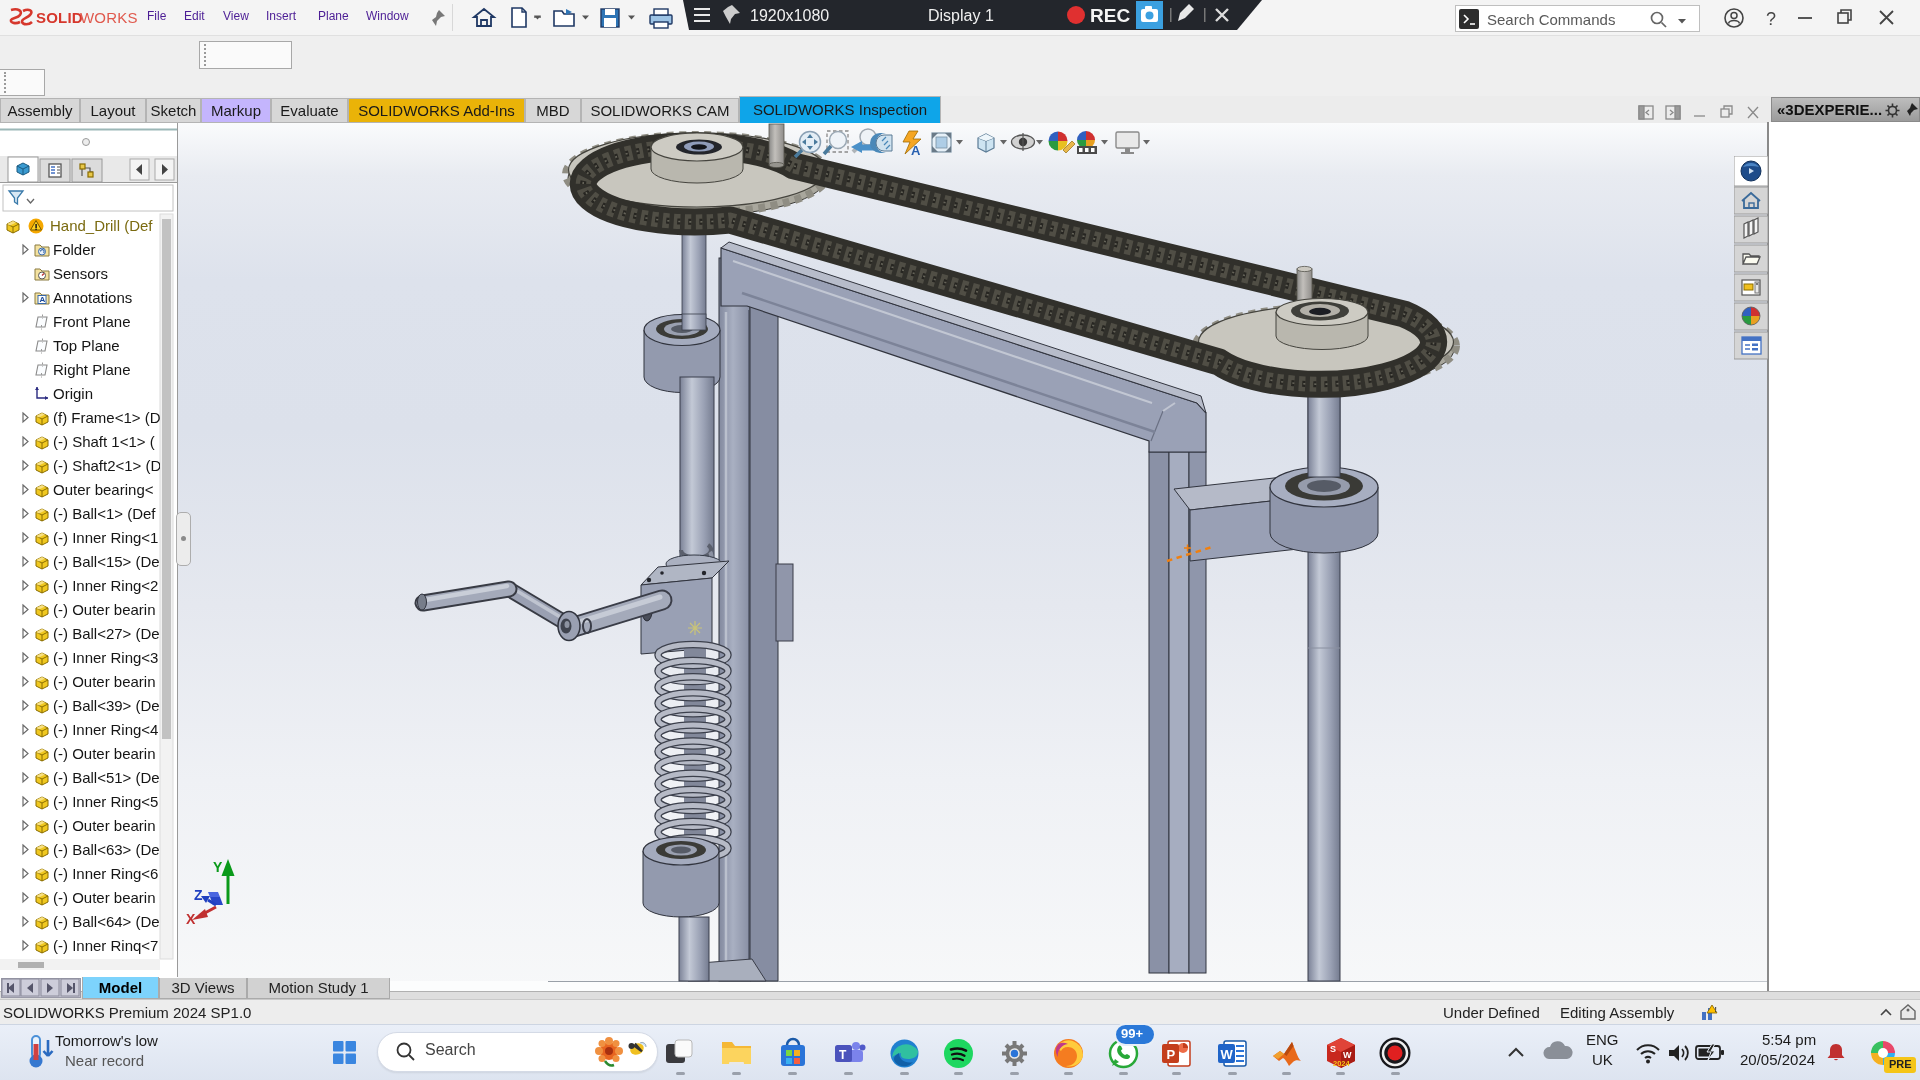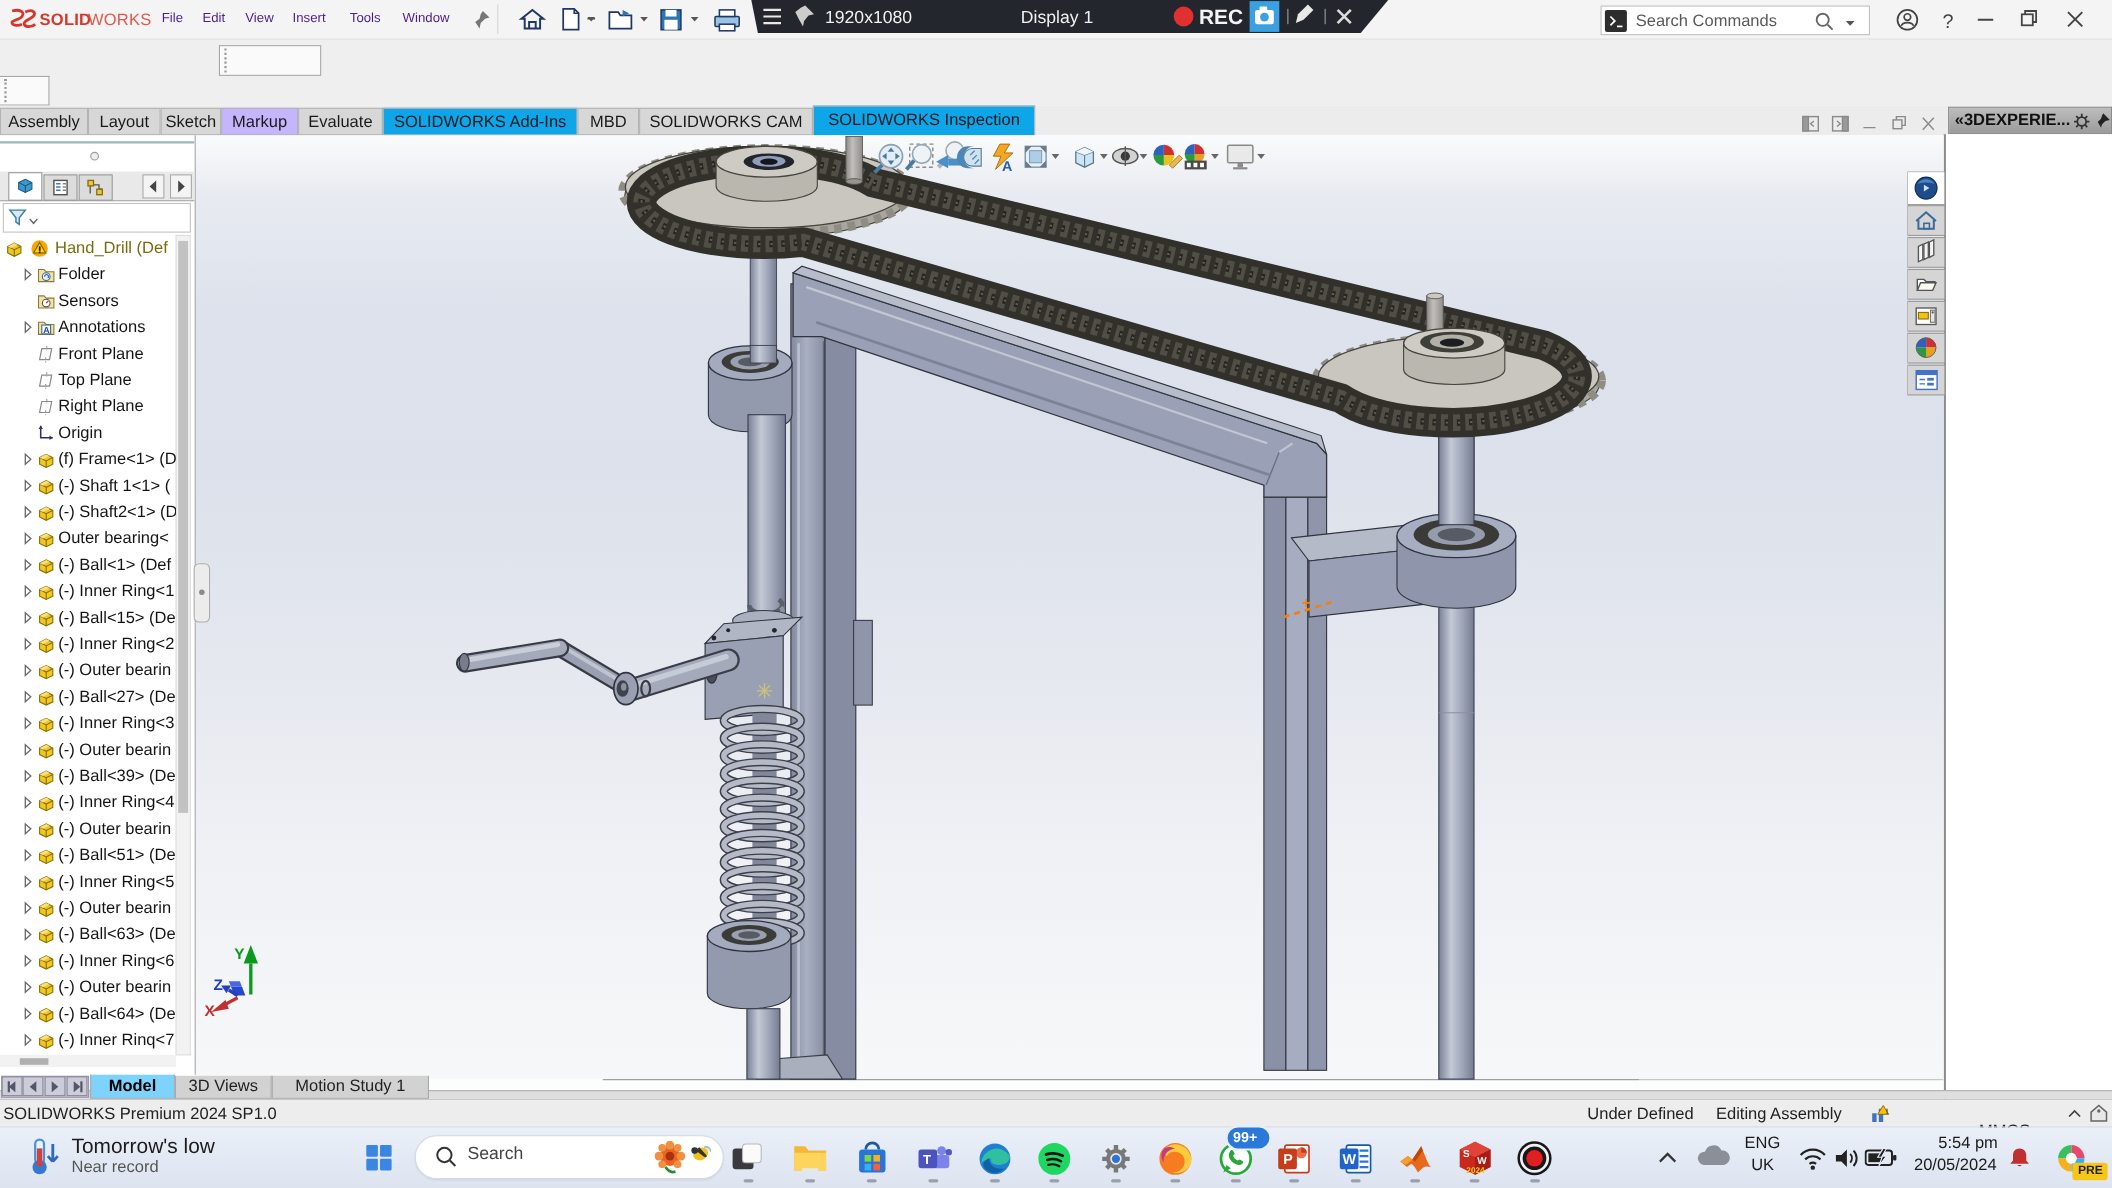--- a/index.html
+++ b/index.html
@@ -14,21 +14,21 @@
   <svg class="a" style="left:8px;top:6px" width="150" height="24" viewBox="0 0 150 24">
     <path d="M3 4 C10 2 15 5 12 9 C10 12 4 12 3 14 C2 17 8 18 12 16" fill="none" stroke="#d6372c" stroke-width="2.6"></path>
     <path d="M15 5 C21 2 26 5 22 9 C19 12 13 13 14 16 C15 19 21 19 24 16" fill="none" stroke="#d6372c" stroke-width="2.6"></path>
     <text x="28" y="17" font-size="15" font-weight="bold" fill="#d6372c" letter-spacing="0.2">SOLID</text>
     <text x="72" y="17" font-size="15" fill="#e0594d" letter-spacing="0.2">WORKS</text>
   </svg>
   <span class="a menu" style="left:147px;top:9px">File</span>
   <span class="a menu" style="left:184px;top:9px">Edit</span>
   <span class="a menu" style="left:223px;top:9px">View</span>
   <span class="a menu" style="left:266px;top:9px">Insert</span>
-  <span class="a menu" style="left:318px;top:9px">Tools</span>
+  <span class="a menu" style="left:318px;top:9px">Plane</span>
   <span class="a menu" style="left:366px;top:9px">Window</span>
 
   <svg class="a" style="left:428px;top:8px" width="20" height="20" viewBox="0 0 20 20">
       <path d="M11 2 L17 8 L13 9 L9 13 L8 18 L4 12 L1 15 L4 12 L8 9 L9 5 Z" fill="#777"></path>
     </svg>
   <div class="a" style="left:452px;top:4px;width:1px;height:27px;background:#d8d8d8"></div>
 
   <svg class="a" style="left:470px;top:5px" width="220" height="26" viewBox="0 0 220 26">
 
     <path d="M14 4 L24 12 L21 12 L21 21 L7 21 L7 12 L4 12 Z M11 21 L11 15 L17 15 L17 21" fill="none" stroke="#1f3864" stroke-width="1.8"></path>
@@ -112,21 +112,21 @@
     <div class="a" style="left:0;top:33px;width:45px;height:27px;background:#fafafa;border:1px solid #a8a8a8;border-left:none"></div>
     <div class="a" style="left:4px;top:36px;width:2px;height:21px;border-left:2px dotted #9a9a9a"></div>
 </div>
 
 <div class="a" style="left:0;top:96px;width:1920px;height:27px;background:#ececec;font-size:15px;color:#1a1a1a">
   <div class="a" style="left:0;top:2px;width:80px;height:25px;background:#d7d7d7;border:1px solid #b4b4b4;text-align:center;line-height:23px">Assembly</div>
   <div class="a" style="left:80px;top:2px;width:66px;height:25px;background:#d7d7d7;border:1px solid #b4b4b4;text-align:center;line-height:23px">Layout</div>
   <div class="a" style="left:146px;top:2px;width:55px;height:25px;background:#d7d7d7;border:1px solid #b4b4b4;text-align:center;line-height:23px">Sketch</div>
   <div class="a" style="left:201px;top:2px;width:70px;height:25px;background:#c4b5fd;border:1px solid #b4b4b4;text-align:center;line-height:23px">Markup</div>
   <div class="a" style="left:271px;top:2px;width:77px;height:25px;background:#d7d7d7;border:1px solid #b4b4b4;text-align:center;line-height:23px">Evaluate</div>
-  <div class="a" style="left:348px;top:2px;width:177px;height:25px;background:#0ea5e9;border:1px solid #b4b4b4;text-align:center;line-height:23px">SOLIDWORKS Add-Ins</div>
+  <div class="a" style="left:348px;top:2px;width:177px;height:25px;background:#eab308;border:1px solid #b4b4b4;text-align:center;line-height:23px">SOLIDWORKS Add-Ins</div>
   <div class="a" style="left:525px;top:2px;width:56px;height:25px;background:#d7d7d7;border:1px solid #b4b4b4;text-align:center;line-height:23px">MBD</div>
   <div class="a" style="left:581px;top:2px;width:158px;height:25px;background:#d7d7d7;border:1px solid #b4b4b4;text-align:center;line-height:23px">SOLIDWORKS CAM</div>
   <div class="a" style="left:739px;top:0;width:202px;height:27px;background:#0ea5e9;border:1px solid #b4b4b4;border-bottom:none;text-align:center;line-height:26px">SOLIDWORKS Inspection</div>
 </div>
 
 <svg class="a" style="left:1636px;top:103px" width="130" height="20" viewBox="0 0 130 20">
   <g fill="none" stroke="#8a8a8a" stroke-width="1.3">
     <rect x="3" y="3" width="14" height="13"></rect>
       <rect x="3" y="3" width="5" height="13" fill="#9a9a9a"></rect>
       <path d="M13 7 l-3 2.5 l3 2.5"></path>
@@ -848,21 +848,21 @@
     </svg>
 </div>
 
 <div class="a" id="taskbar" style="left:0;top:1024px;width:1920px;height:56px;background:linear-gradient(#eaeff8,#dde4f0);border-top:1px solid #cdd5e2">
   <svg class="a" style="left:22px;top:5px" width="40" height="46" viewBox="0 0 40 46">
       <rect x="10" y="6" width="8" height="22" rx="4" fill="#eaf2fb" stroke="#4a90d8" stroke-width="2"></rect>
       <circle cx="14" cy="31" r="6.5" fill="#3578d0"></circle>
       <rect x="11.5" y="14" width="5" height="16" fill="#d04040"></rect>
       <path d="M26 10 v16 M26 26 l-4.5 -5 M26 26 l4.5 -5" stroke="#2a6ac0" stroke-width="2.6" fill="none"></path>
     </svg>
-  <span class="a" style="left:65px;top:7px;font-size:19px;color:#1b1b1b">Tomorrow's low</span>
+  <span class="a" style="left:55px;top:7px;font-size:15px;color:#1b1b1b">Tomorrow's low</span>
   <span class="a" style="left:65px;top:27px;font-size:15px;color:#555">Near record</span>
   <svg class="a" style="left:332px;top:15px" width="25" height="25" viewBox="0 0 25 25">
       <g fill="#3a86e0">
         <rect x="1" y="1" width="10.5" height="10.5" rx="1"></rect>
         <rect x="13.5" y="1" width="10.5" height="10.5" rx="1"></rect>
         <rect x="1" y="13.5" width="10.5" height="10.5" rx="1"></rect>
         <rect x="13.5" y="13.5" width="10.5" height="10.5" rx="1"></rect>
       </g>
     </svg>
   <div class="a" style="left:377px;top:7px;width:281px;height:40px;background:#fff;border:1px solid #d4dae6;border-radius:20px;box-shadow:0 1px 2px rgba(0,0,0,0.08)"></div>

